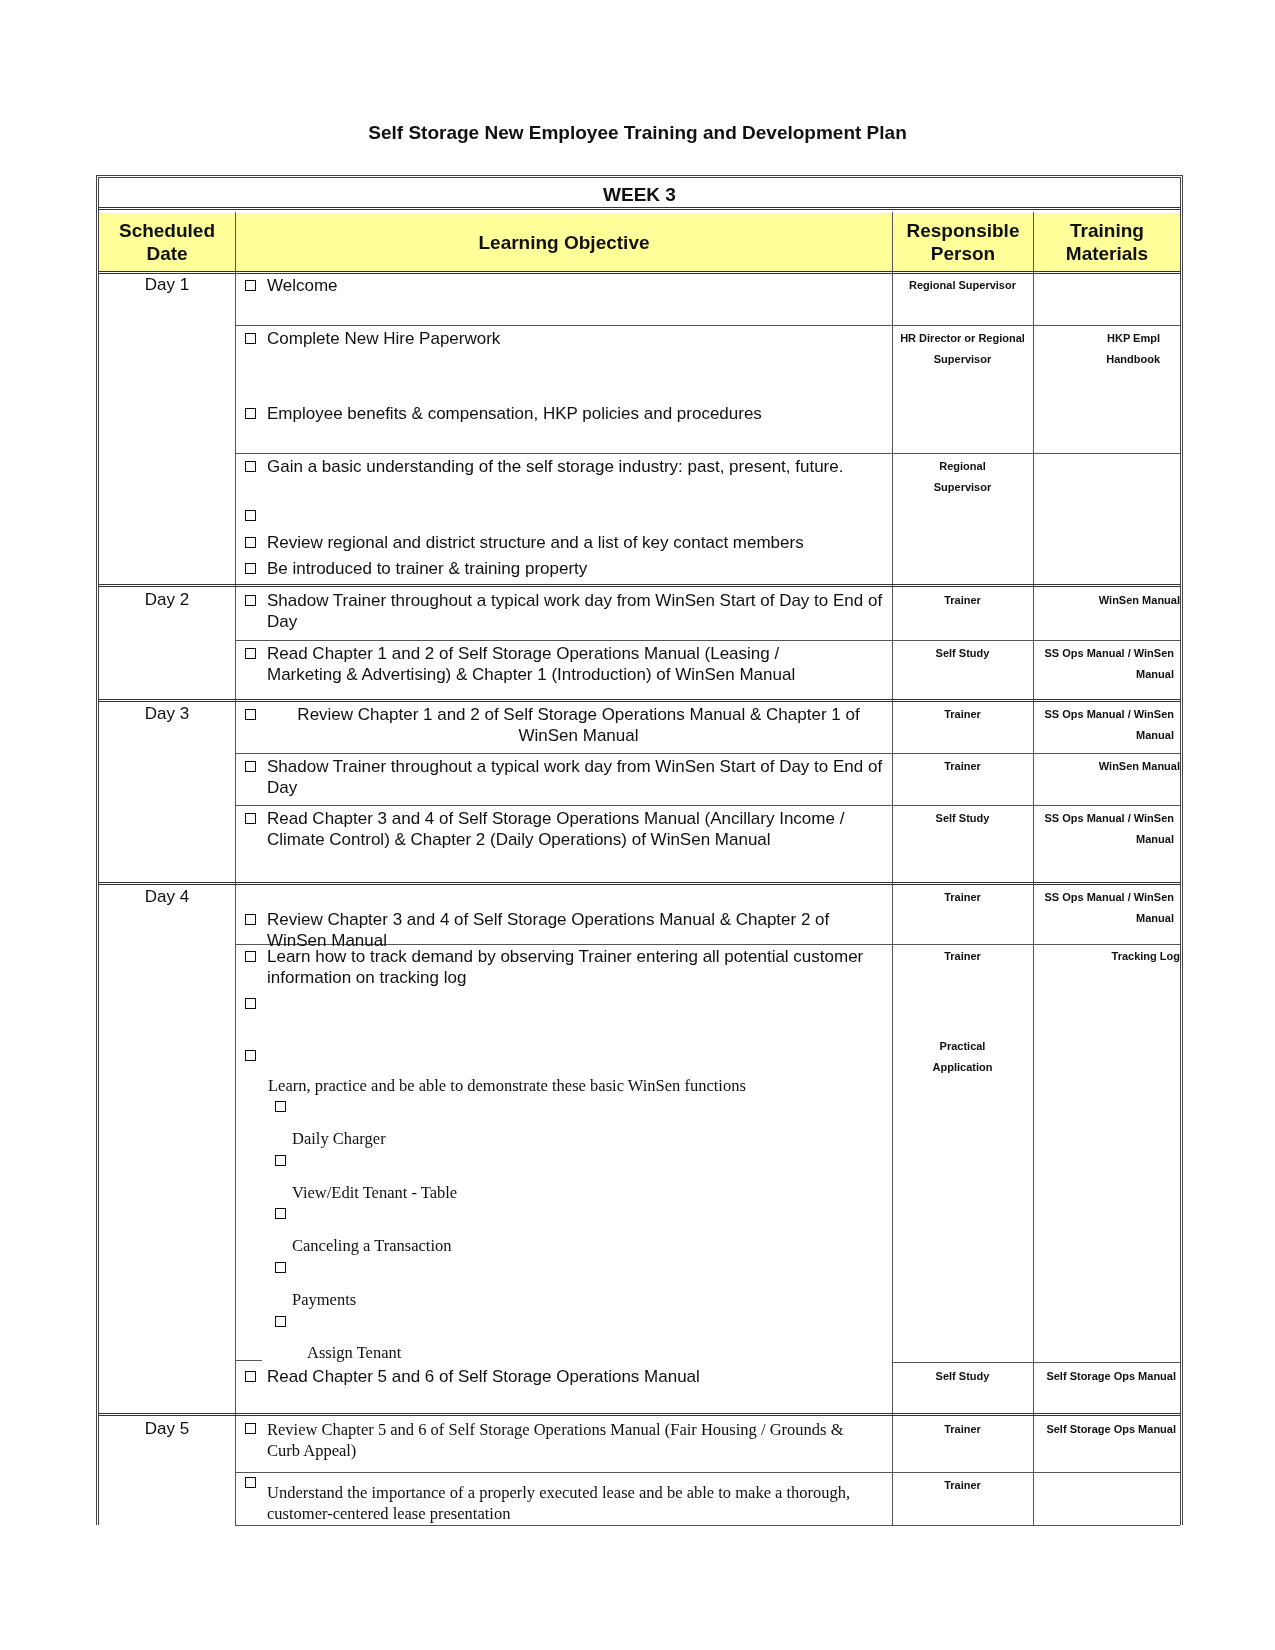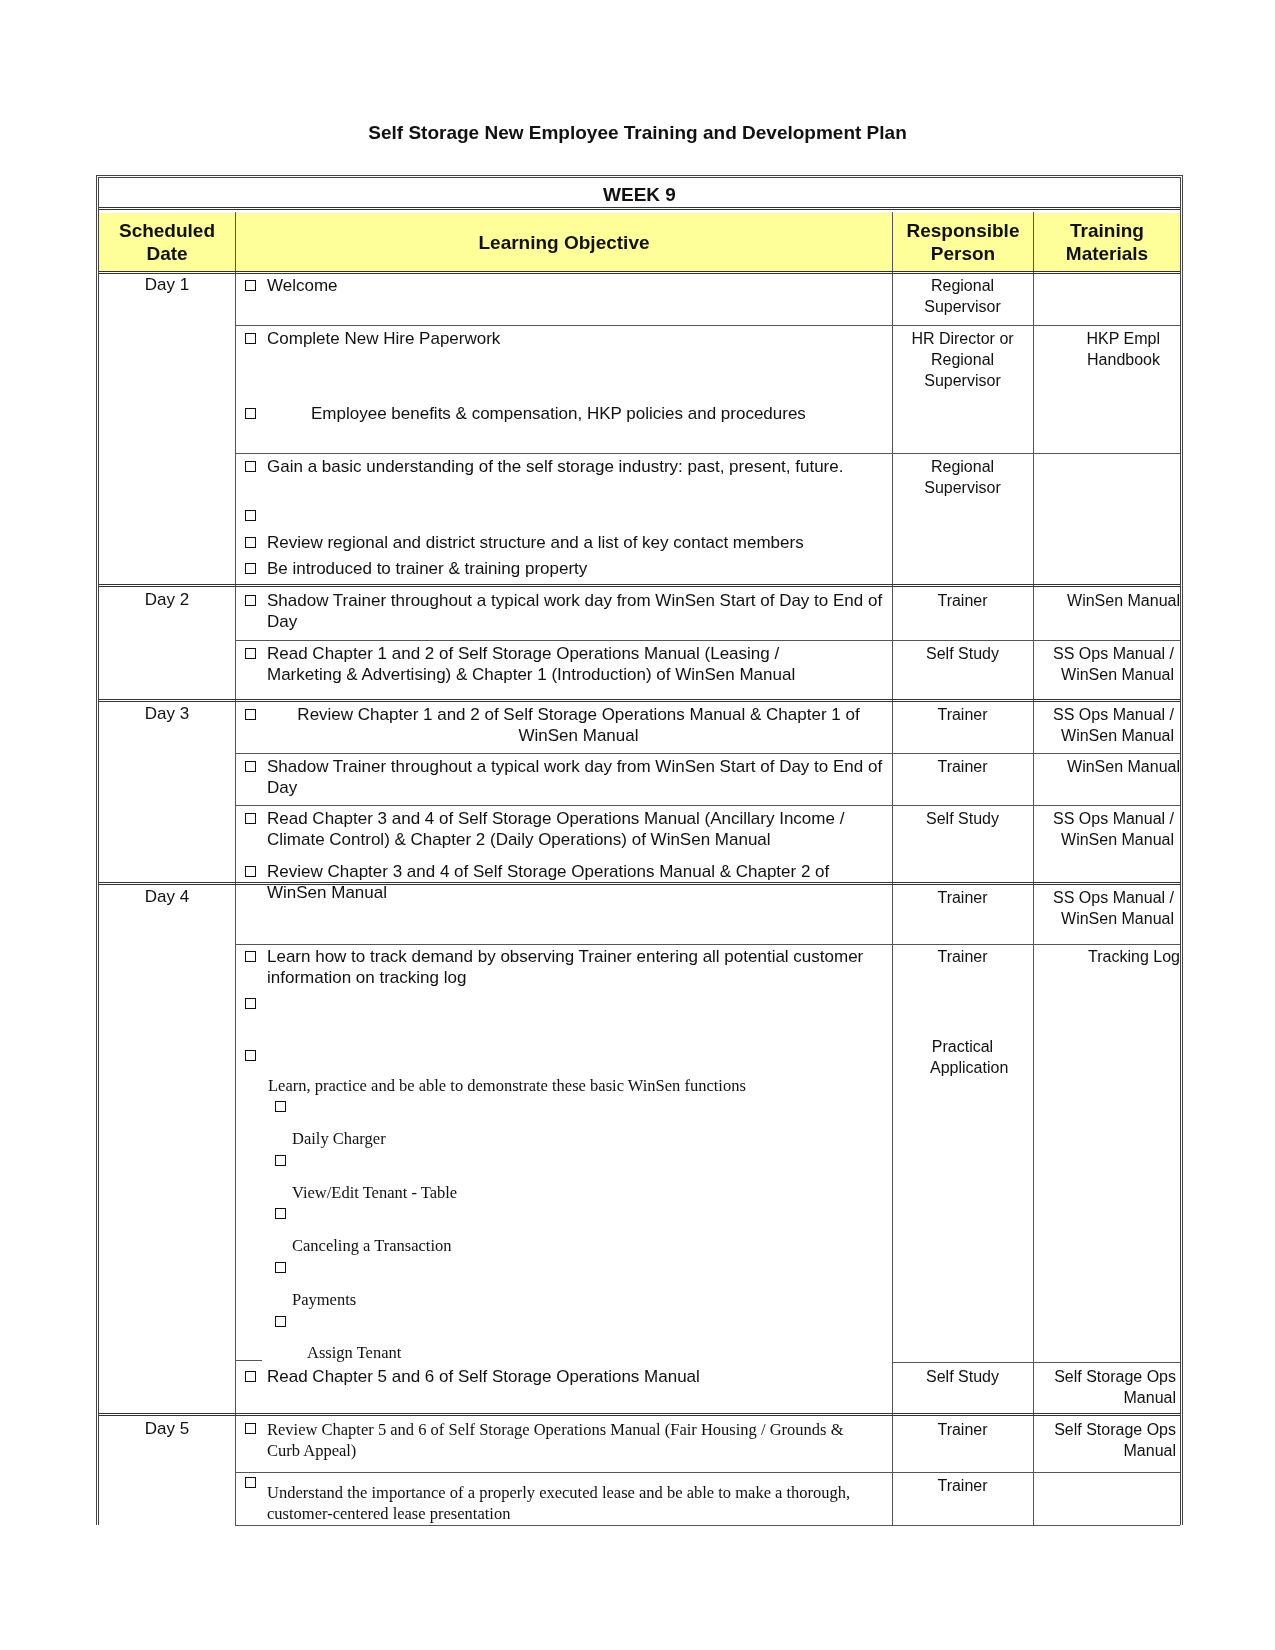--- a/index.html
+++ b/index.html
@@ -9,31 +9,31 @@
   .abs { position:absolute; box-sizing:border-box; }
   .hline { position:absolute; height:0; border-top:1px solid #555; }
   .dline { position:absolute; height:0; border-top:3px double #333; }
   .vline { position:absolute; width:0; border-left:1px solid #555; }
   .week { position:absolute; left:99px; top:178px; width:1081px; height:32px; border-bottom:3px double #333; text-align:center; font-weight:bold; font-size:19px; line-height:34px; box-sizing:border-box;}
   .hdr { position:absolute; top:213px; height:58px; background:#ffff99; font-weight:bold; font-size:19px; text-align:center; display:flex; align-items:center; justify-content:center; line-height:23px; box-sizing:border-box; }
   .day { position:absolute; left:99px; width:136px; text-align:center; font-size:17px; }
   .obj { position:absolute; font-size:17px; line-height:21px; display:flex; }
   .obj.serif { font-family:"Liberation Serif", serif; font-size:16.5px; }
   .cb { display:inline-block; width:11px; height:11px; border:1.6px solid #111; margin-right:11px; margin-top:5px; flex:0 0 auto; box-sizing:border-box; }
-  .cell { position:absolute; text-align:center; font-size:16px; line-height:21px; }
+  .cell { position:absolute; text-align:center; font-size:11px; line-height:21px;font-weight:bold; }
   .resp { left:892px; width:141px; }
   .mat { left:1033px; width:147px;text-align:right; }
 </style>
 </head>
 <body>
 
 <div class="title">Self Storage New Employee Training and Development Plan</div>
 
 <div class="frame"></div>
-<div class="week">WEEK 9</div>
+<div class="week">WEEK 3</div>
 
 <div class="hdr" style="left:99px;width:136px;">Scheduled Date</div>
 <div class="hdr" style="left:236px;width:656px;">Learning Objective</div>
 <div class="hdr" style="left:893px;width:140px;">Responsible Person</div>
 <div class="hdr" style="left:1034px;width:146px;">Training Materials</div>
 
 <div class="vline" style="left:235px;top:212px;height:60px;"></div>
 <div class="vline" style="left:892px;top:212px;height:60px;"></div>
 <div class="vline" style="left:1033px;top:212px;height:60px;"></div>
 
@@ -67,21 +67,21 @@
 <div class="obj" style="left:245px;top:275px;width:640px;">
     <span class="cb"></span>
     <span>Welcome</span>
   </div>
 <div class="cell resp" style="top:275px;">Regional Supervisor</div>
 
 <div class="obj" style="left:245px;top:328px;width:640px;">
     <span class="cb"></span>
     <span>Complete New Hire Paperwork</span>
   </div>
-<div class="obj" style="left:245px;top:403px;width:640px;gap:44px;">
+<div class="obj" style="left:245px;top:403px;width:640px;">
     <span class="cb"></span>
     <span>Employee benefits &amp; compensation, HKP policies and procedures</span>
   </div>
 <div class="cell resp" style="top:328px;width:141px;padding:0 8px;box-sizing:border-box;">HR Director or Regional Supervisor</div>
 <div class="cell mat" style="top:328px;padding:0 20px;box-sizing:border-box;">HKP Empl Handbook</div>
 
 <div class="obj" style="left:245px;top:456px;width:620px;">
     <span class="cb"></span>
     <span>Gain a basic understanding of the self storage industry: past, present, future.</span>
   </div>
@@ -126,21 +126,21 @@
 <div class="cell resp" style="top:756px;">Trainer</div>
 <div class="cell mat" style="top:756px;">WinSen Manual</div>
 
 <div class="obj" style="left:245px;top:808px;width:600px;">
     <span class="cb"></span>
     <span>Read Chapter 3 and 4 of Self Storage Operations Manual (Ancillary Income / Climate Control) &amp; Chapter 2 (Daily Operations) of WinSen Manual</span>
   </div>
 <div class="cell resp" style="top:808px;">Self Study</div>
 <div class="cell mat" style="top:808px;padding:0 6px;box-sizing:border-box;">SS Ops Manual / WinSen Manual</div>
 
-<div class="obj" style="left:245px;top:861px;width:645px;justify-content:center;">
+<div class="obj" style="left:245px;top:909px;width:645px;justify-content:center;">
     <span class="cb"></span>
     <span>Review Chapter 3 and 4 of Self Storage Operations Manual &amp; Chapter 2 of WinSen Manual</span>
   </div>
 <div class="cell resp" style="top:887px;">Trainer</div>
 <div class="cell mat" style="top:887px;padding:0 6px;box-sizing:border-box;">SS Ops Manual / WinSen Manual</div>
 
 <div class="obj" style="left:245px;top:946px;width:620px;">
     <span class="cb"></span>
     <span>Learn how to track demand by observing Trainer entering all potential customer information on tracking log</span>
   </div>

